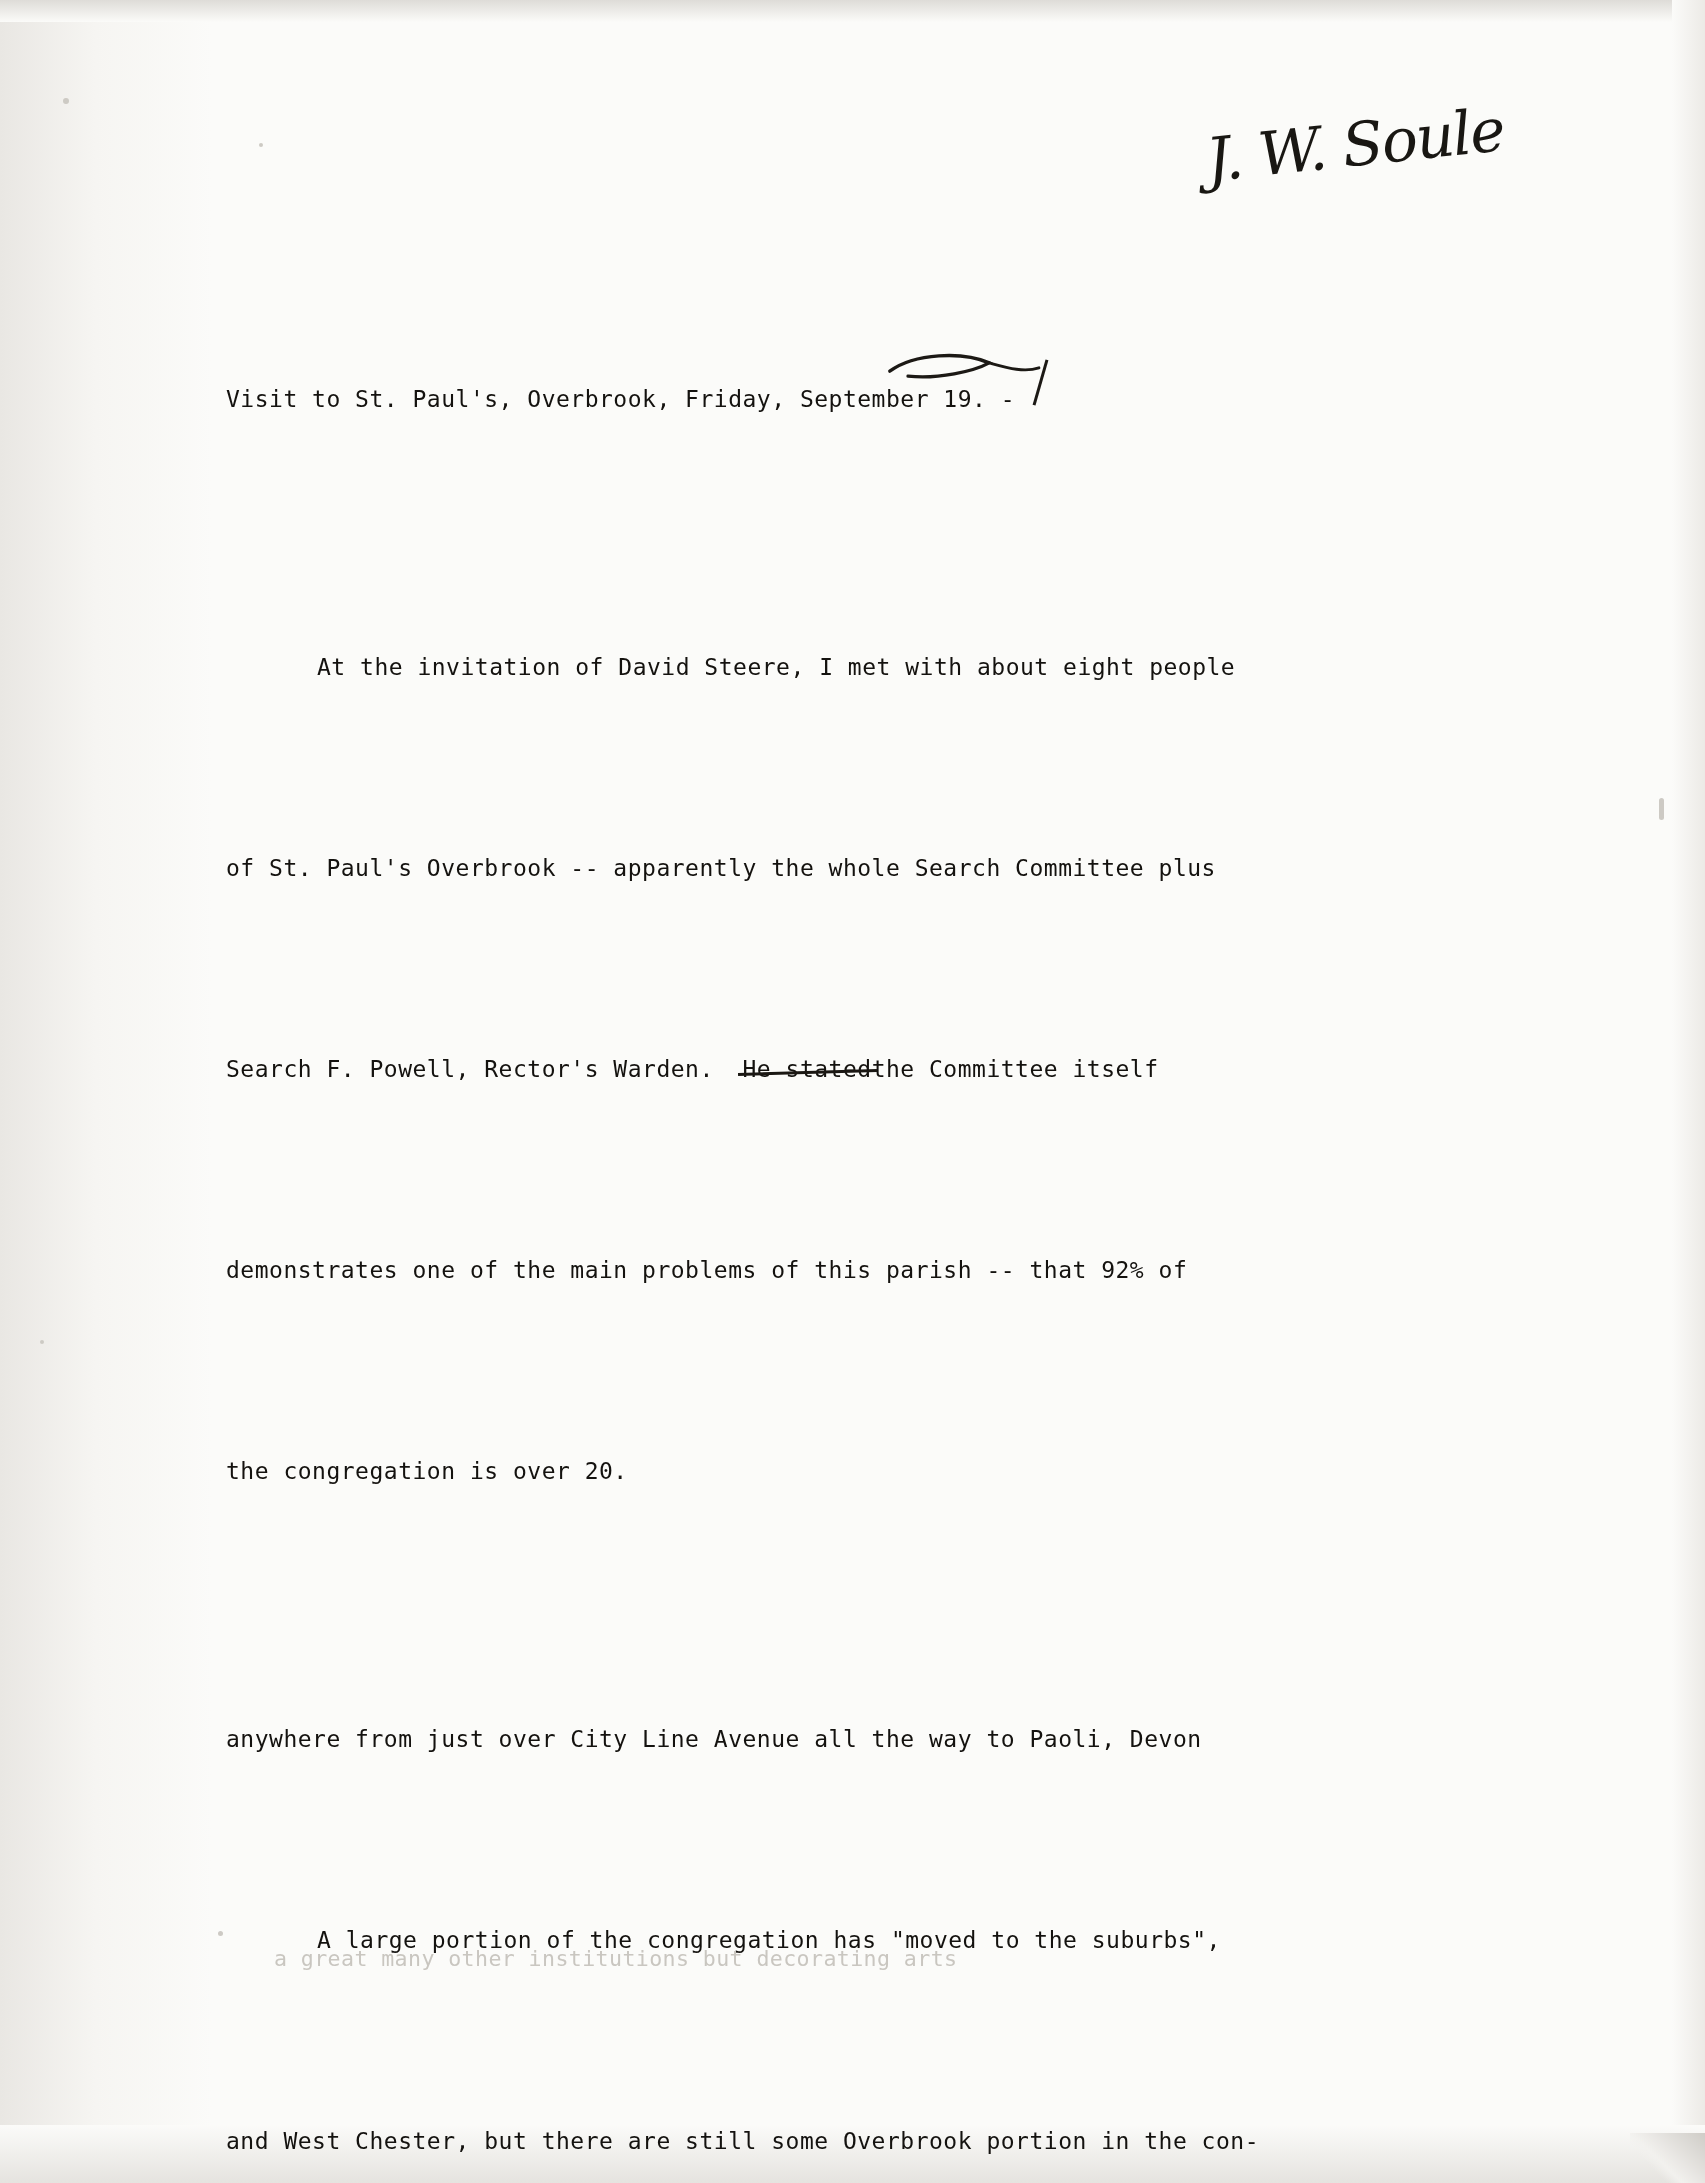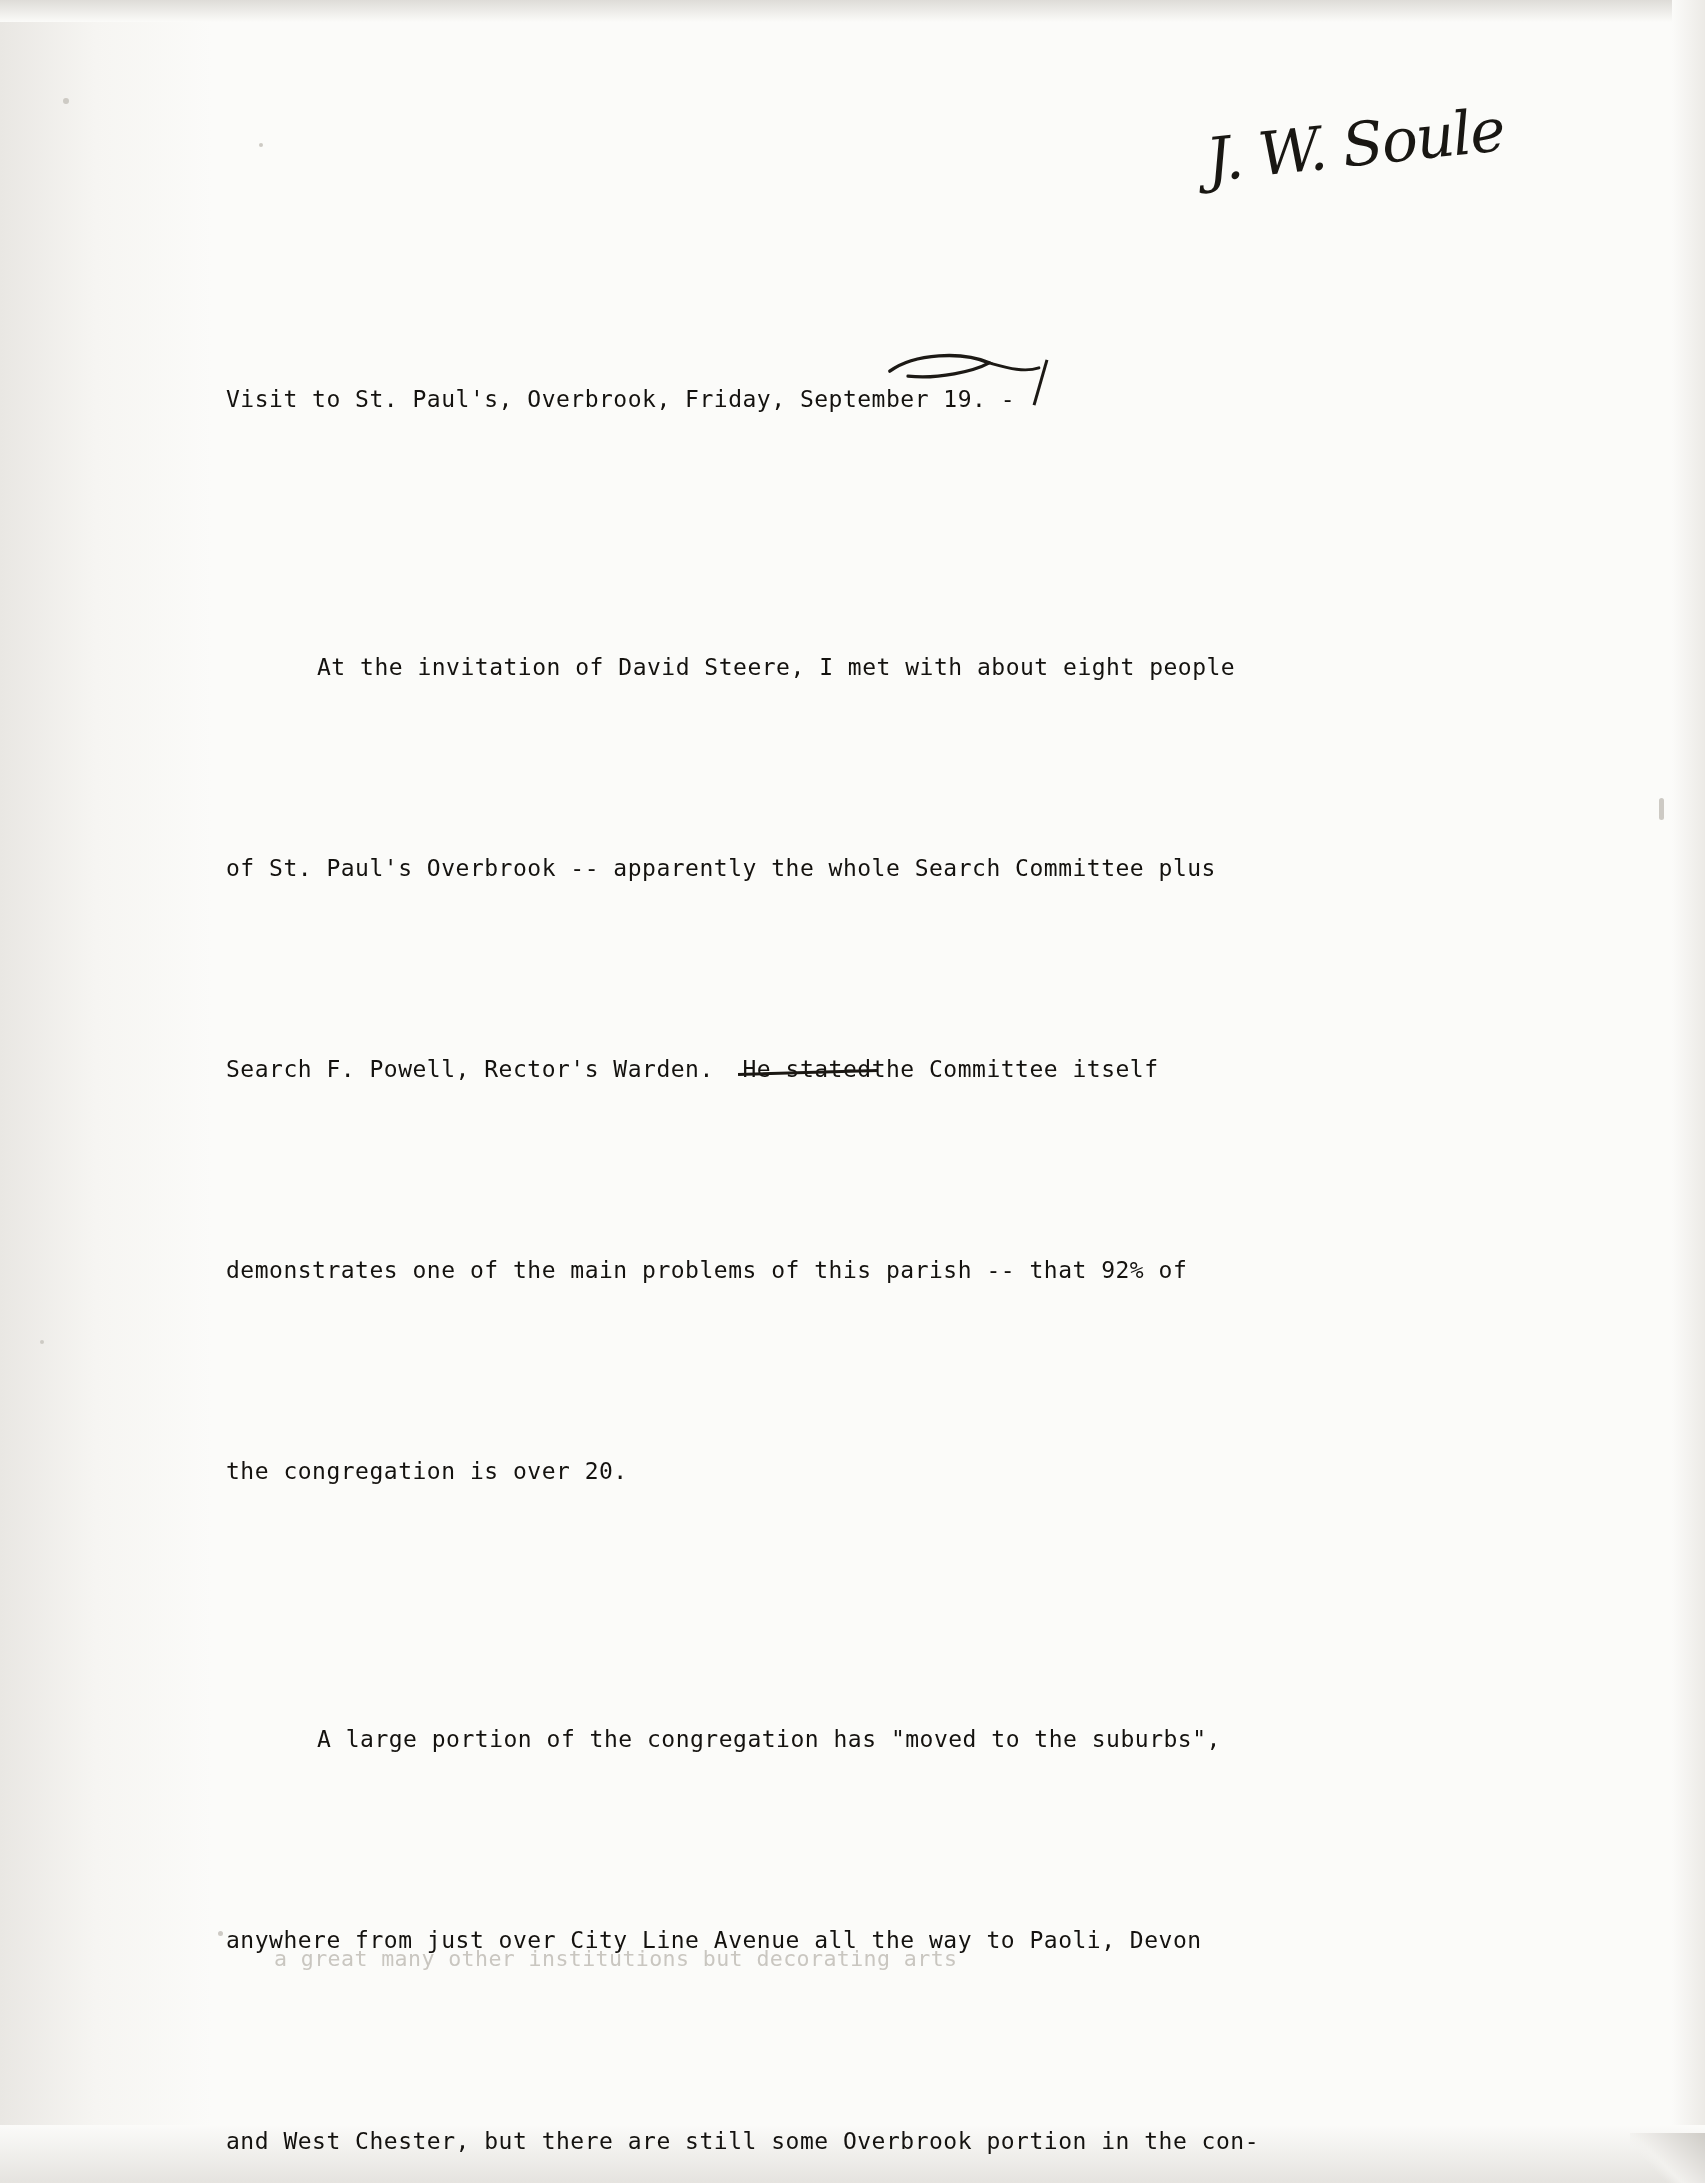--- a/index.html
+++ b/index.html
@@ -166,22 +166,22 @@
   <div class="typed">
 
     <div class="line"><span>Visit to St. Paul's, Overbrook, Friday, September 19. -</span></div>
 
     <div class="line"><span class="indent"></span><span>At the invitation of David Steere, I met with about eight people</span></div>
     <div class="line"><span>of St. Paul's Overbrook -- apparently the whole Search Committee plus</span></div>
     <div class="line"><span>Search F. Powell, Rector's Warden.  </span><span class="strike">He stated</span><span>the Committee itself</span></div>
     <div class="line"><span>demonstrates one of the main problems of this parish -- that 92% of</span></div>
     <div class="line"><span>the congregation is over 20.</span></div>
 
+    <div class="line"><span>anywhere from just over City Line Avenue all the way to Paoli, Devon</span></div>
     <div class="line"><span class="indent"></span><span>A large portion of the congregation has "moved to the suburbs",</span></div>
-    <div class="line"><span>anywhere from just over City Line Avenue all the way to Paoli, Devon</span></div>
     <div class="line"><span>and West Chester, but there are still some Overbrook portion in the con-</span></div>
     
     
     
     
     
     
     
     
     

